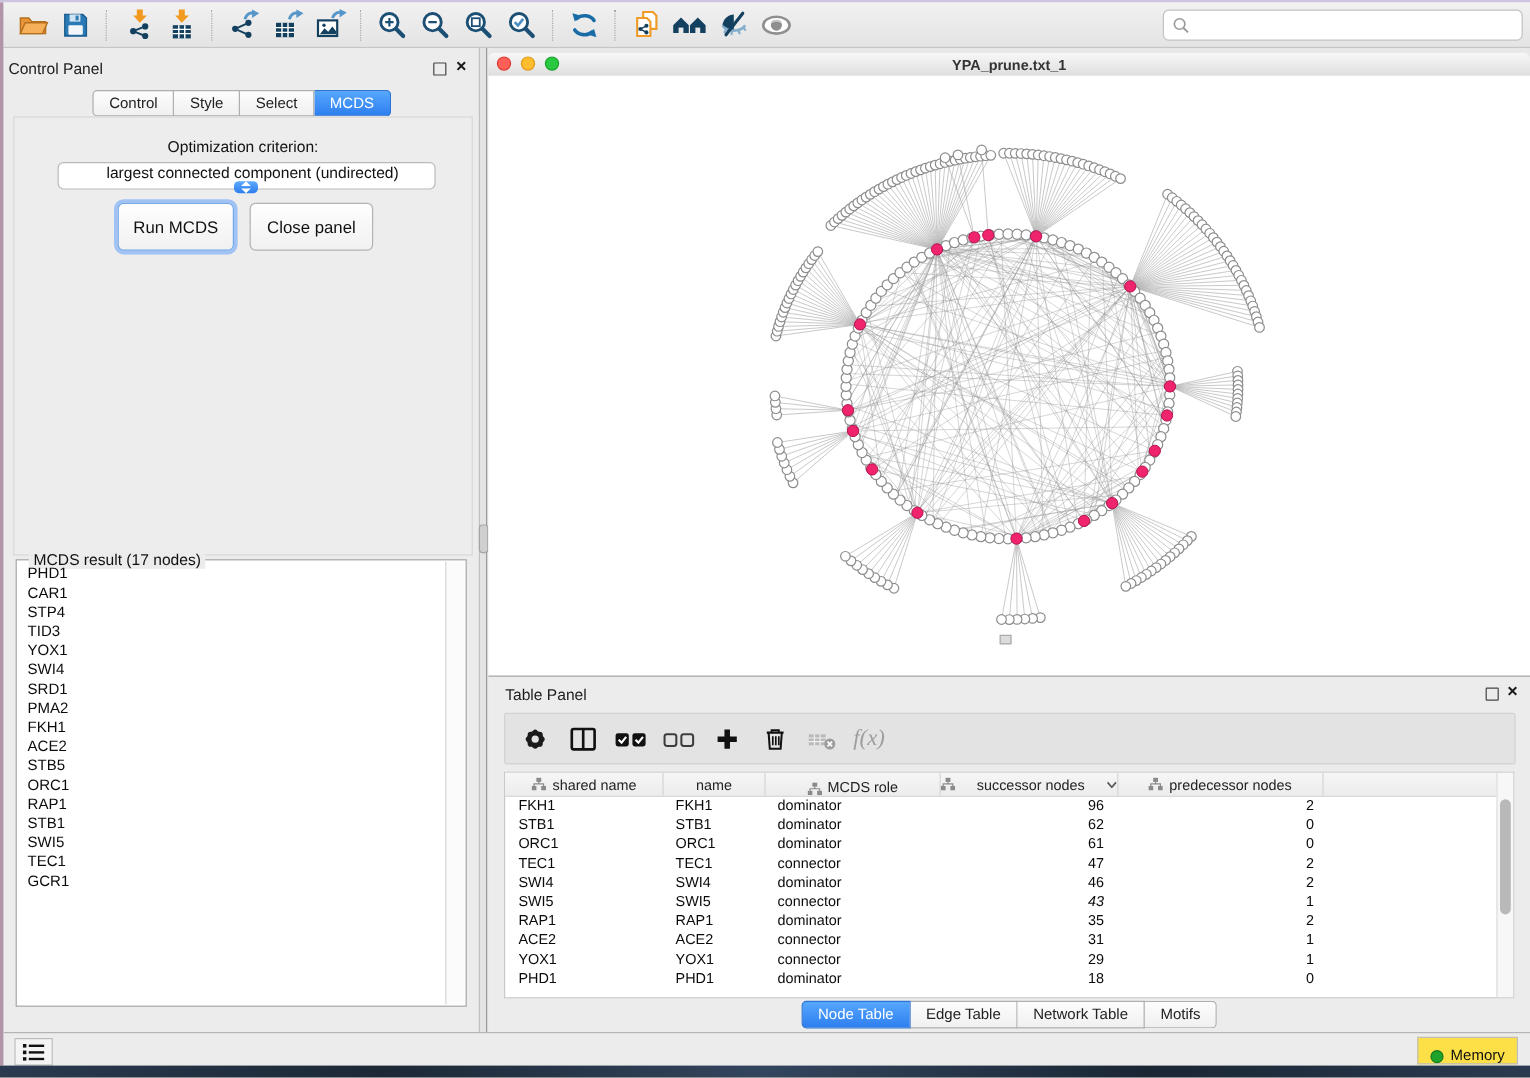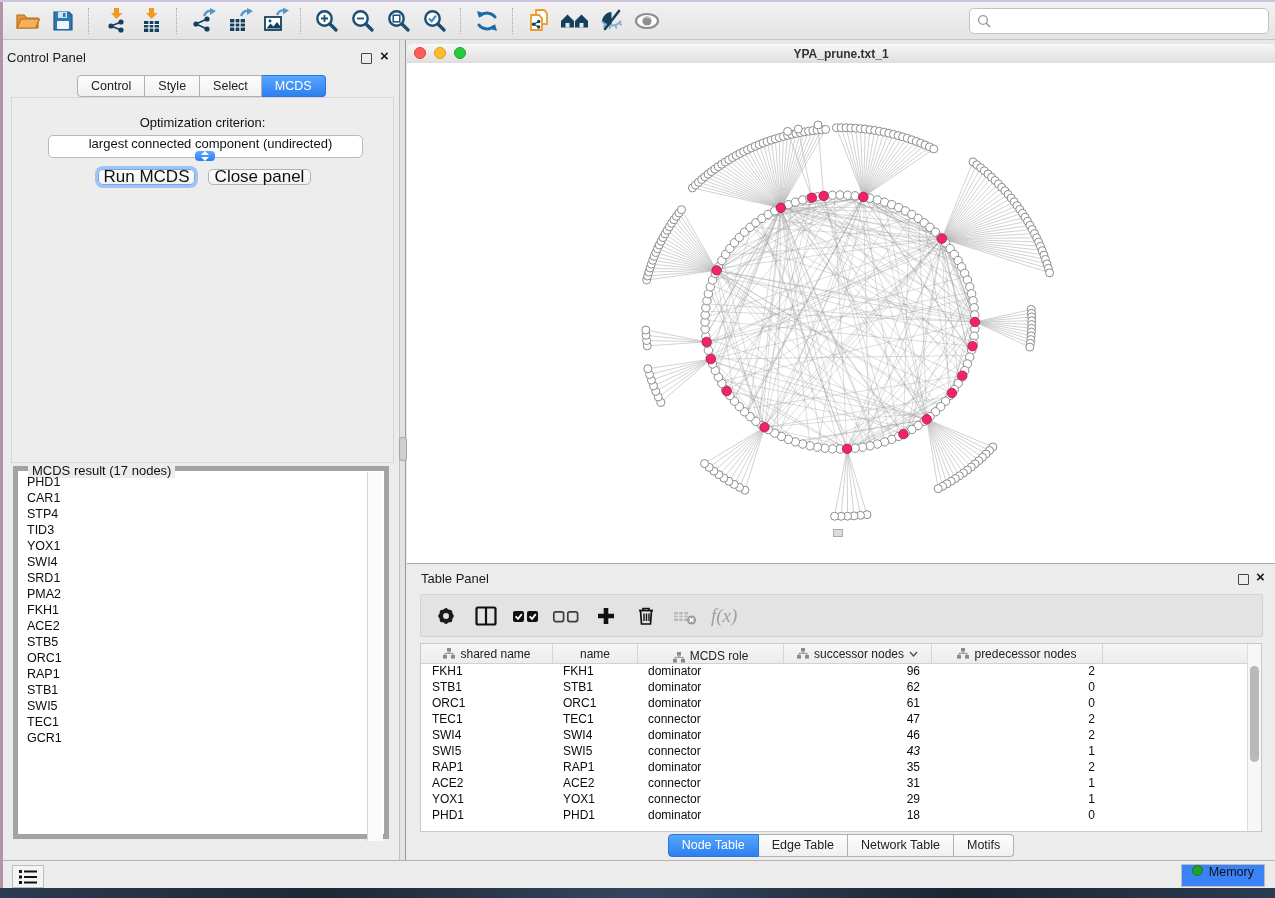--- a/index.html
+++ b/index.html
@@ -31,24 +31,24 @@
   .tabbar .tab:last-child{border-radius:0 4px 4px 0;}
   .tabbar .tab.active{background:linear-gradient(#56a7fc,#2e7ff0);color:#fff;border-color:#2d74d4;}
   .subpanel{left:8px;top:57px;width:383px;height:366px;background:#ededed;border:1px solid #d8d8d8;box-sizing:border-box;}
   .opt-label{font-size:13px;color:#111;text-align:center;}
   .dropdown{height:23px;background:#fff;border:1px solid #b9b9b9;border-radius:5px;display:flex;align-items:center;box-sizing:border-box;flex-direction:column;}
   .dropdown .dd-text{flex:1;font-size:13px;padding-left:10px;color:#111;white-space:nowrap;}
   .dd-stepper{width:20px;height:19px;margin-right:2px;border-radius:4px;background:linear-gradient(#5fabff,#2d7df0);
     display:flex;flex-direction:column;align-items:center;justify-content:center;gap:2px;}
   .dd-stepper .up{width:0;height:0;border-left:4px solid transparent;border-right:4px solid transparent;border-bottom:4px solid #fff;}
   .dd-stepper .down{width:0;height:0;border-left:4px solid transparent;border-right:4px solid transparent;border-top:4px solid #fff;}
-  .btn{height:16px;background:linear-gradient(#fefefe,#f1f1f1);border:1px solid #b3b3b3;border-radius:5px;
-    font-size:17px;color:#111;display:flex;align-items:center;justify-content:center;box-sizing:border-box;}
+  .btn{height:40px;background:linear-gradient(#fefefe,#f1f1f1);border:1px solid #b3b3b3;border-radius:5px;
+    font-size:14px;color:#111;display:flex;align-items:center;justify-content:center;box-sizing:border-box;}
   .btn.focused{box-shadow:0 0 0 3px rgba(98,158,250,.55);border-color:#74a9ea;}
-  .groupbox{left:10px;top:426px;width:376px;height:373px;border:5px solid #a3a3a3;background:#fff;box-sizing:border-box;}
+  .groupbox{left:10px;top:426px;width:376px;height:373px;border:1px solid #a3a3a3;background:#fff;box-sizing:border-box;}
   .group-legend{position:absolute;left:10px;top:-8px;background:#ececec;padding:0 4px;font-size:13px;color:#111;}
   .mcds-list{position:absolute;left:1px;top:3px;width:358px;height:365px;overflow:hidden;}
   .mcds-list div{font-size:12.5px;line-height:16px;padding-left:8px;color:#0c0c0c;}
   .list-scroll{position:absolute;right:1px;top:1px;width:15px;height:369px;background:#fbfbfb;border-left:1px solid #d5d5d5;}
   
   .v-divider{left:400px;top:40px;width:6px;height:820px;background:#e3e3e3;border-right:1px solid #9a9a9a;box-sizing:border-box;}
   .v-knob{left:399px;top:437px;width:8px;height:24px;background:#cfcfcf;border:1px solid #a5a5a5;border-radius:3px;box-sizing:border-box;}
   
   .net-window{left:407px;top:40px;width:988px;height:523px;background:#e8e8e8;}
   .net-titlebar{left:0;top:4px;width:868px;height:19px;background:linear-gradient(#f8f8f8,#dedede);
@@ -70,22 +70,22 @@
   .trow{position:absolute;left:0;width:826px;height:16px;}
   .td{position:absolute;top:0;height:16px;font-size:12px;color:#0b0b0b;line-height:16px;box-sizing:border-box;}
   .td.num{text-align:right;}
   .tscroll{position:absolute;right:0;top:0;width:14px;height:187px;background:#f7f7f7;border-left:1px solid #dcdcdc;box-sizing:border-box;}
   .tthumb{position:absolute;left:2px;top:22px;width:9px;height:96px;background:#b9b9b9;border-radius:5px;}
   .bottom-tabs{position:absolute;left:0;top:270px;width:868px;display:flex;justify-content:center;}
   
   .status-bar{left:3px;top:860px;width:1272px;height:28px;background:#ececec;border-top:1px solid #b4b4b4;box-sizing:border-box;}
   .list-btn{position:absolute;left:9px;top:4px;width:30px;height:21px;background:#f4f4f4;border:1px solid #bdbdbd;
     display:flex;align-items:center;justify-content:center;}
-  .memory-btn{position:absolute;right:10px;top:3px;height:23px;padding:0 10px;background:#3b82f6;border:1px solid #bdbdbd;
-    display:flex;align-items:flex-start;gap:6px;font-size:12.5px;color:#111;box-sizing:border-box;}
+  .memory-btn{position:absolute;right:10px;top:3px;height:23px;padding:0 10px;background:#fde047;border:1px solid #bdbdbd;
+    display:flex;align-items:flex-end;gap:6px;font-size:12.5px;color:#111;box-sizing:border-box;}
   .memory-dot{width:11px;height:11px;border-radius:50%;background:#1ea32b;border:1px solid #157a1f;box-sizing:border-box;}
 </style>
 </head>
 <body>
 
 <div class="screen">
   <div class="abs top-strip"></div>
   <div class="abs left-strip"></div>
 
   <div class="abs toolbar">
@@ -1028,21 +1028,21 @@
           </div>
           <div class="th" style="left: 217px; width: 146px; align-items: flex-end;">
             <svg width="12" height="11" viewBox="0 0 12 11">
   <rect x="4" y="0" width="4" height="3.6" fill="#8a8a8a"></rect>
   <rect x="0" y="7" width="4" height="3.6" fill="#8a8a8a"></rect>
   <rect x="8" y="7" width="4" height="3.6" fill="#8a8a8a"></rect>
   <path d="M6,3.6 V5.3 M2,7 V5.3 H10 V7" stroke="#8a8a8a" fill="none" stroke-width="1"></path>
             </svg>
             <span>MCDS role</span>
           </div>
-          <div class="th" style="left: 363px; width: 148px;">
+          <div class="th" style="left: 363px; width: 148px; justify-content: space-between;">
             <svg width="12" height="11" viewBox="0 0 12 11">
   <rect x="4" y="0" width="4" height="3.6" fill="#8a8a8a"></rect>
   <rect x="0" y="7" width="4" height="3.6" fill="#8a8a8a"></rect>
   <rect x="8" y="7" width="4" height="3.6" fill="#8a8a8a"></rect>
   <path d="M6,3.6 V5.3 M2,7 V5.3 H10 V7" stroke="#8a8a8a" fill="none" stroke-width="1"></path>
             </svg>
             <span>successor nodes</span>
             <svg width="9" height="6" viewBox="0 0 9 6">
               <path d="M1,1 L4.5,5 L8,1" stroke="#555" stroke-width="1.4" fill="none"></path>
             </svg>

